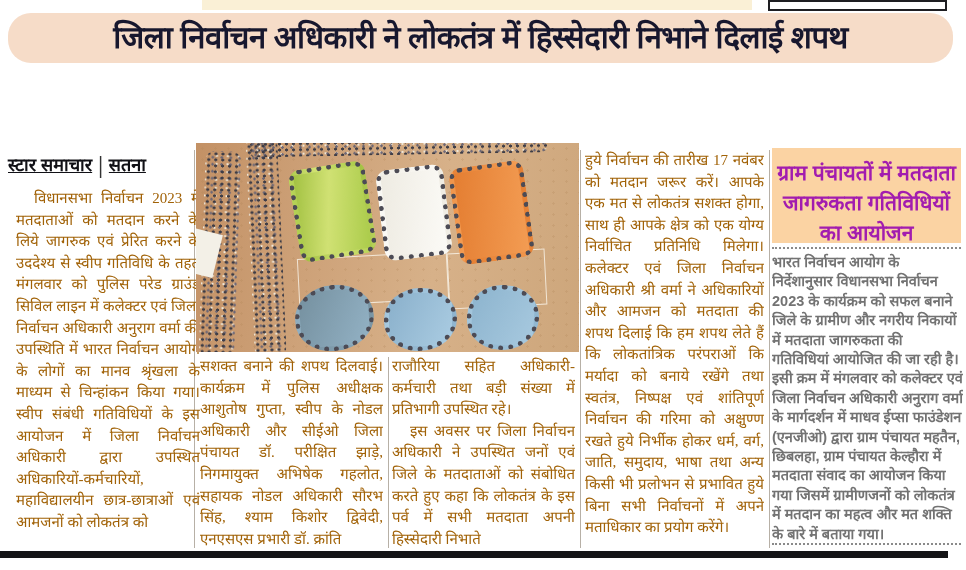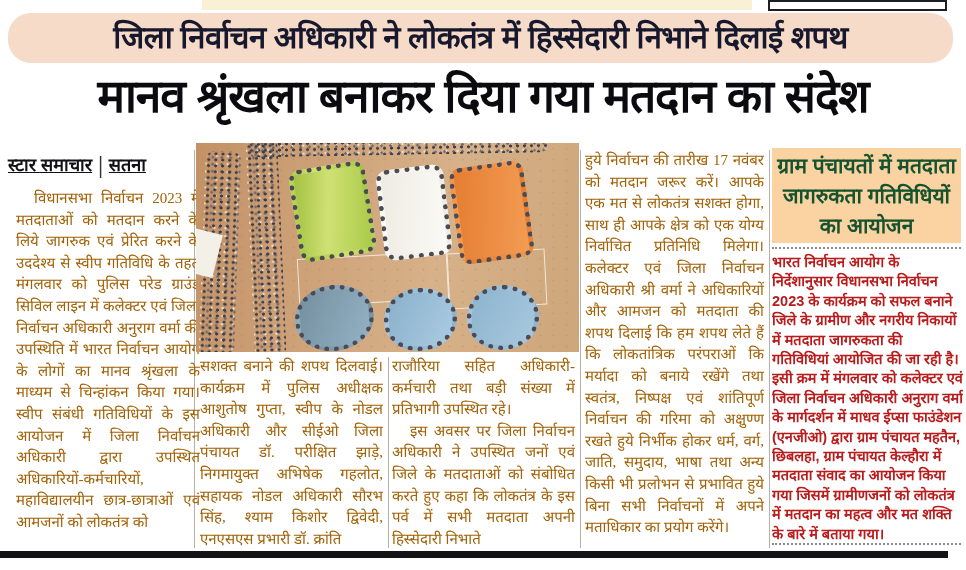--- a/index.html
+++ b/index.html
@@ -93,48 +93,47 @@
   .ph-c1 { left:99px;  top:142px; width:79px; height:66px; transform:rotate(-4deg);
            background:linear-gradient(115deg,#75909f,#93b2c5); }
   .ph-c2 { left:188px; top:145px; width:73px; height:63px;
            background:linear-gradient(115deg,#8ab0cb,#aacce2); }
   .ph-c3 { left:271px; top:142px; width:72px; height:65px; transform:rotate(4deg);
            background:linear-gradient(115deg,#8db4ce,#a7c9df); }
 
   
   .sb-title {
     position:absolute; left:772px; top:148px; width:189px; height:95px;
-    background:#fbd3a3; color:#14532d;
+    background:#fbd3a3; color:#a21caf;
     font-family:"Liberation Sans", sans-serif; font-weight:700;
     font-size:21px; line-height:30px; text-align:center;
-    padding-top:3px; overflow:hidden;
+    padding-top:10px; overflow:hidden;
   }
   .sb-dot { position:absolute; left:772px; width:189px; height:0; border-top:2px dotted #8a8a8a; }
   .sb-dot1 { top:247px; }
   .sb-dot2 { top:543px; }
   .sb-body {
     position:absolute; left:772px; top:253px; width:191px; height:287px; overflow:hidden;
     font-family:"Liberation Sans", sans-serif; font-weight:600;
-    font-size:14.5px; line-height:19.4px; text-align:left; color:#b91c1c;
+    font-size:14.5px; line-height:19.4px; text-align:left; color:#737373;
   }
 
   
   .bottom-bar { position:absolute; left:0; top:551px; width:948px; height:7px; background:#141416; }
 </style>
 </head>
 <body>
 
 <div class="page">
 
   <div class="frag-cream"></div>
   <div class="frag-box"></div>
 
   <div class="kicker">जिला निर्वाचन अधिकारी ने लोकतंत्र में हिस्सेदारी निभाने दिलाई शपथ</div>
 
-  <div class="headline">मानव श्रृंखला बनाकर दिया गया मतदान का संदेश</div>
 
   <div class="vrule vr1"></div>
   <div class="vrule vr2"></div>
   <div class="vrule vr3"></div>
   <div class="vrule vr4"></div>
 
   <div class="byline">
     <span>स्टार समाचार</span><span class="sep">|</span><span>सतना</span>
   </div>
 

